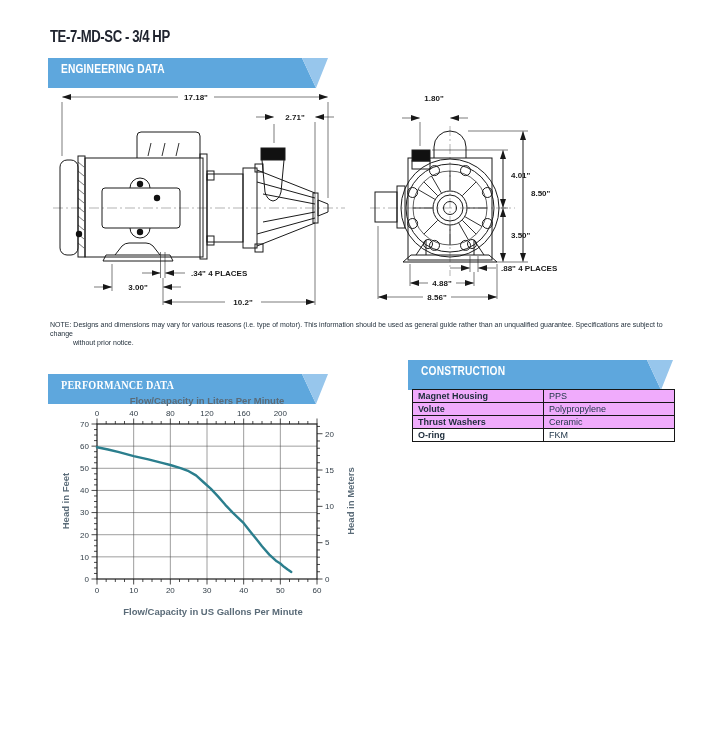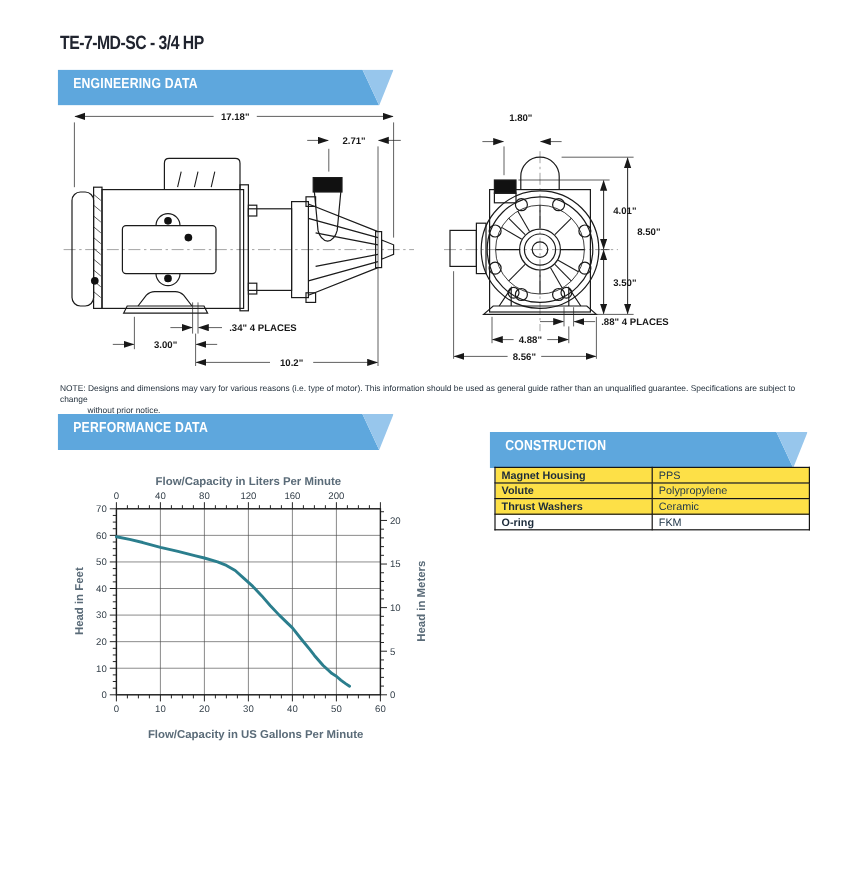--- a/index.html
+++ b/index.html
@@ -16,21 +16,21 @@
   .banner .txt{position:absolute;left:13px;top:0;line-height:22px;color:#ffffff;
         font-size:12px;font-weight:700;letter-spacing:0.2px;transform:scaleX(0.85);
         transform-origin:left center;white-space:nowrap;}
   #note{left:50px;top:320px;width:624px;font-size:7px;line-height:9px;color:#24313d;}
   #note .l2{margin-left:23px;display:block;}
   
   #construction-table{left:412px;top:389px;width:263px;border-collapse:collapse;
         font-size:9px;color:#22384b;}
   #construction-table td{border:1.5px solid #161616;padding:1px 5px;line-height:10px;vertical-align:middle;}
   #construction-table td.lbl{font-weight:700;color:#1c2b3a;width:120px;}
-  #construction-table tr.g td{background:#fde047;}
+  #construction-table tr.g td{background:#f0abfc;}
   
   svg text{font-family:"Liberation Sans",sans-serif;}
   .dim{font-size:8px;font-weight:600;fill:#181818;}
   .tick{font-size:8px;fill:#333f49;}
   .axtitle{font-size:9.5px;font-weight:700;fill:#5a6b78;}
 </style>
 </head>
 <body>
 
 <div id="page">
@@ -224,21 +224,21 @@
         <text class="dim" x="392" y="214">8.56"</text>
       </g>
     </g>
   </svg>
 
   <div class="abs" id="note">
     <span>NOTE: Designs and dimensions may vary for various reasons (i.e. type of motor). This information should be used as general guide rather than an unqualified guarantee. Specifications are subject to change</span>
     <span class="l2">without prior notice.</span>
   </div>
 
-  <div class="abs banner" style="left:48px;top:345px;width:280px;">
+  <div class="abs banner" style="left:48px;top:374px;width:280px;font-family:Liberation Serif, serif;">
     <span class="bg"></span>
     <span class="tail"></span>
     <span class="txt">PERFORMANCE DATA</span>
   </div>
 
   <svg class="abs" style="left:58px;top:393px;" width="315" height="235" viewBox="0 0 315 235">
     <g>
         <line x1="75.66666666666666" x2="75.66666666666666" y1="31" y2="186" stroke="#4d4d4d" stroke-width="0.55"></line>
         <line x1="112.33333333333333" x2="112.33333333333333" y1="31" y2="186" stroke="#4d4d4d" stroke-width="0.55"></line>
         <line x1="149" x2="149" y1="31" y2="186" stroke="#4d4d4d" stroke-width="0.55"></line>

